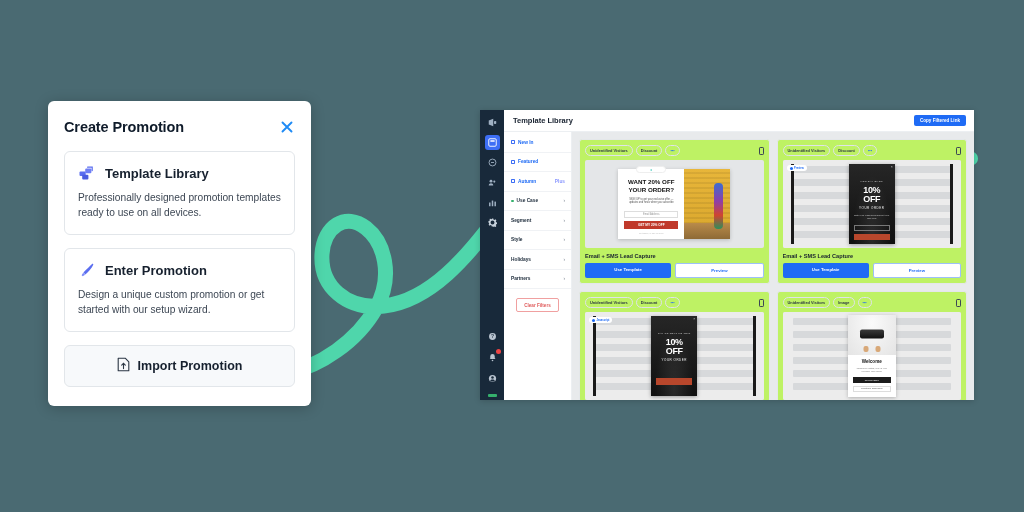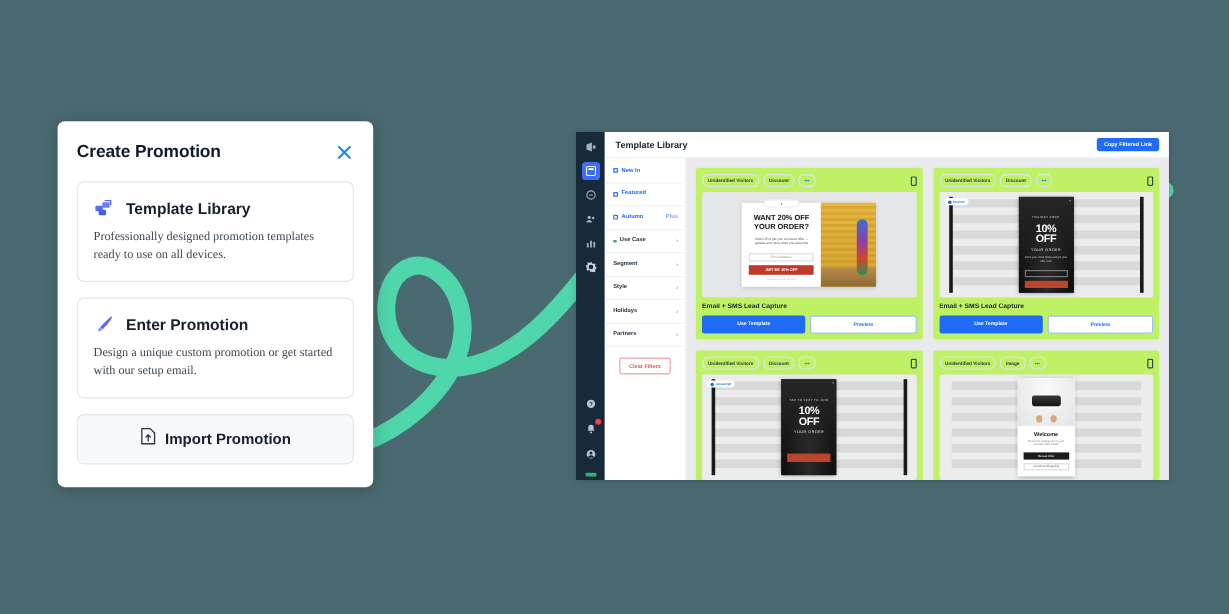--- a/index.html
+++ b/index.html
@@ -46,21 +46,21 @@
   .close-btn svg { display: block; }
 
   .option-card {
     border: 1px solid #e2e6ea; border-radius: 6px;
     padding: 12px 13px 14px 13px; margin-bottom: 13px;
     cursor: pointer; background: #fff;
   }
   .option-head { display: flex; align-items: center; gap: 9px; margin-bottom: 8px; }
   .option-title { font-size: 13px; font-weight: bold; color: #16202e; }
   .option-desc {
-    font-size: 10.2px; color: #3d4754; line-height: 1.48; font-family: Liberation Serif, serif;
+    font-size: 10.2px; color: #3d4754; line-height: 1.48;
   }
   .opt-icon { width: 18px; height: 18px; display:block; }
 
   .import-btn {
     border: 1px solid #e2e6ea; border-radius: 6px;
     background: #f7f9fb;
     height: 42px; display: flex; align-items: center;
     justify-content: center; gap: 8px; cursor: pointer;
   }
   .import-label { font-size: 12.5px; font-weight: bold; color: #16202e; }
@@ -331,21 +331,21 @@
   <div class="option-card">
     <div class="option-head">
       <span class="opt-icon">
         <svg width="18" height="18" viewBox="0 0 18 18" fill="none">
           <path d="M14.6 2.6 C 12 5, 8 9, 5.4 11.6 l2 2 C 10 11, 14 7, 15.4 3.4 Z" fill="#5b6ef0"></path>
           <path d="M5.2 11.8 l1.9 1.9 -2.4 1.6 -1.1 -1.1 Z" fill="#7a8af7"></path>
         </svg>
       </span>
       <span class="option-title">Enter Promotion</span>
     </div>
-    <div class="option-desc">Design a unique custom promotion or get started with our setup email.</div>
+    <div class="option-desc">Design a unique custom promotion or get started with our setup wizard.</div>
   </div>
 
   <div class="import-btn">
     <span>
       <svg width="13" height="15" viewBox="0 0 13 15" fill="none" stroke="#2b3644" stroke-width="1.1">
         <path d="M1.2 1.2 h7 l3.6 3.6 v9 h-10.6 Z" stroke-linejoin="round"></path>
         <path d="M6.5 11.6 V6.4 M4.7 8.2 L6.5 6.4 L8.3 8.2" stroke-linecap="round"></path>
       </svg>
     </span>
     <span class="import-label">Import Promotion</span>

